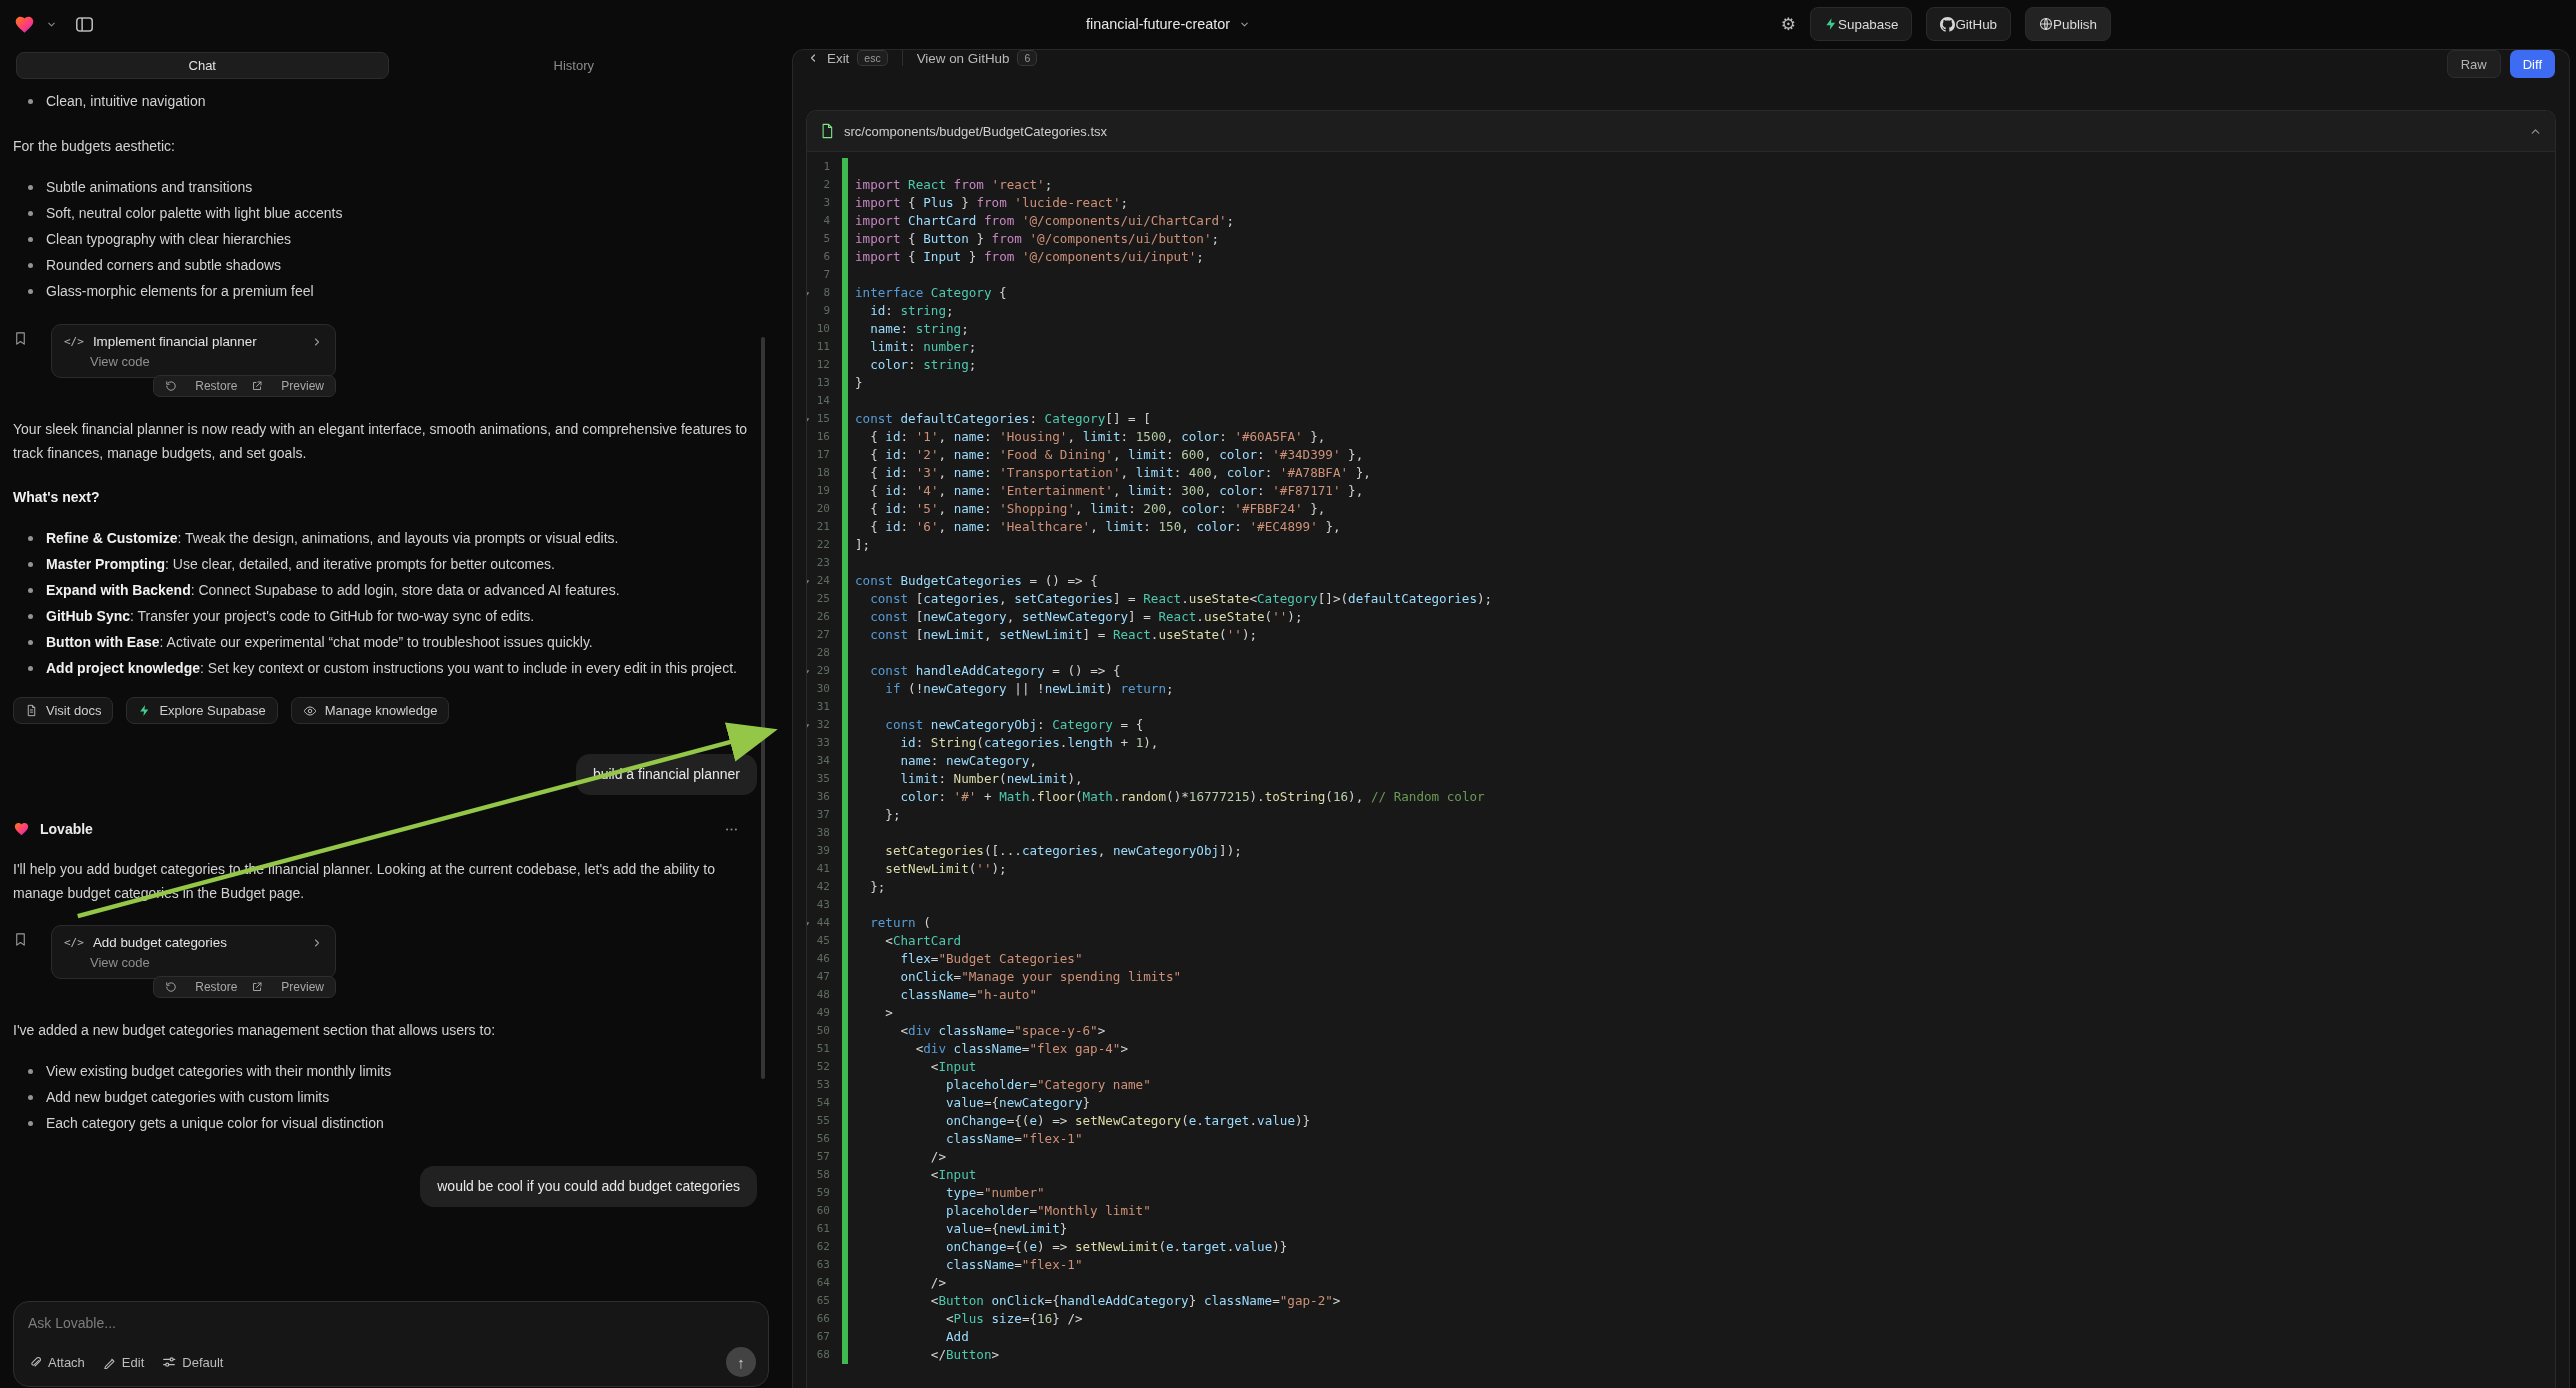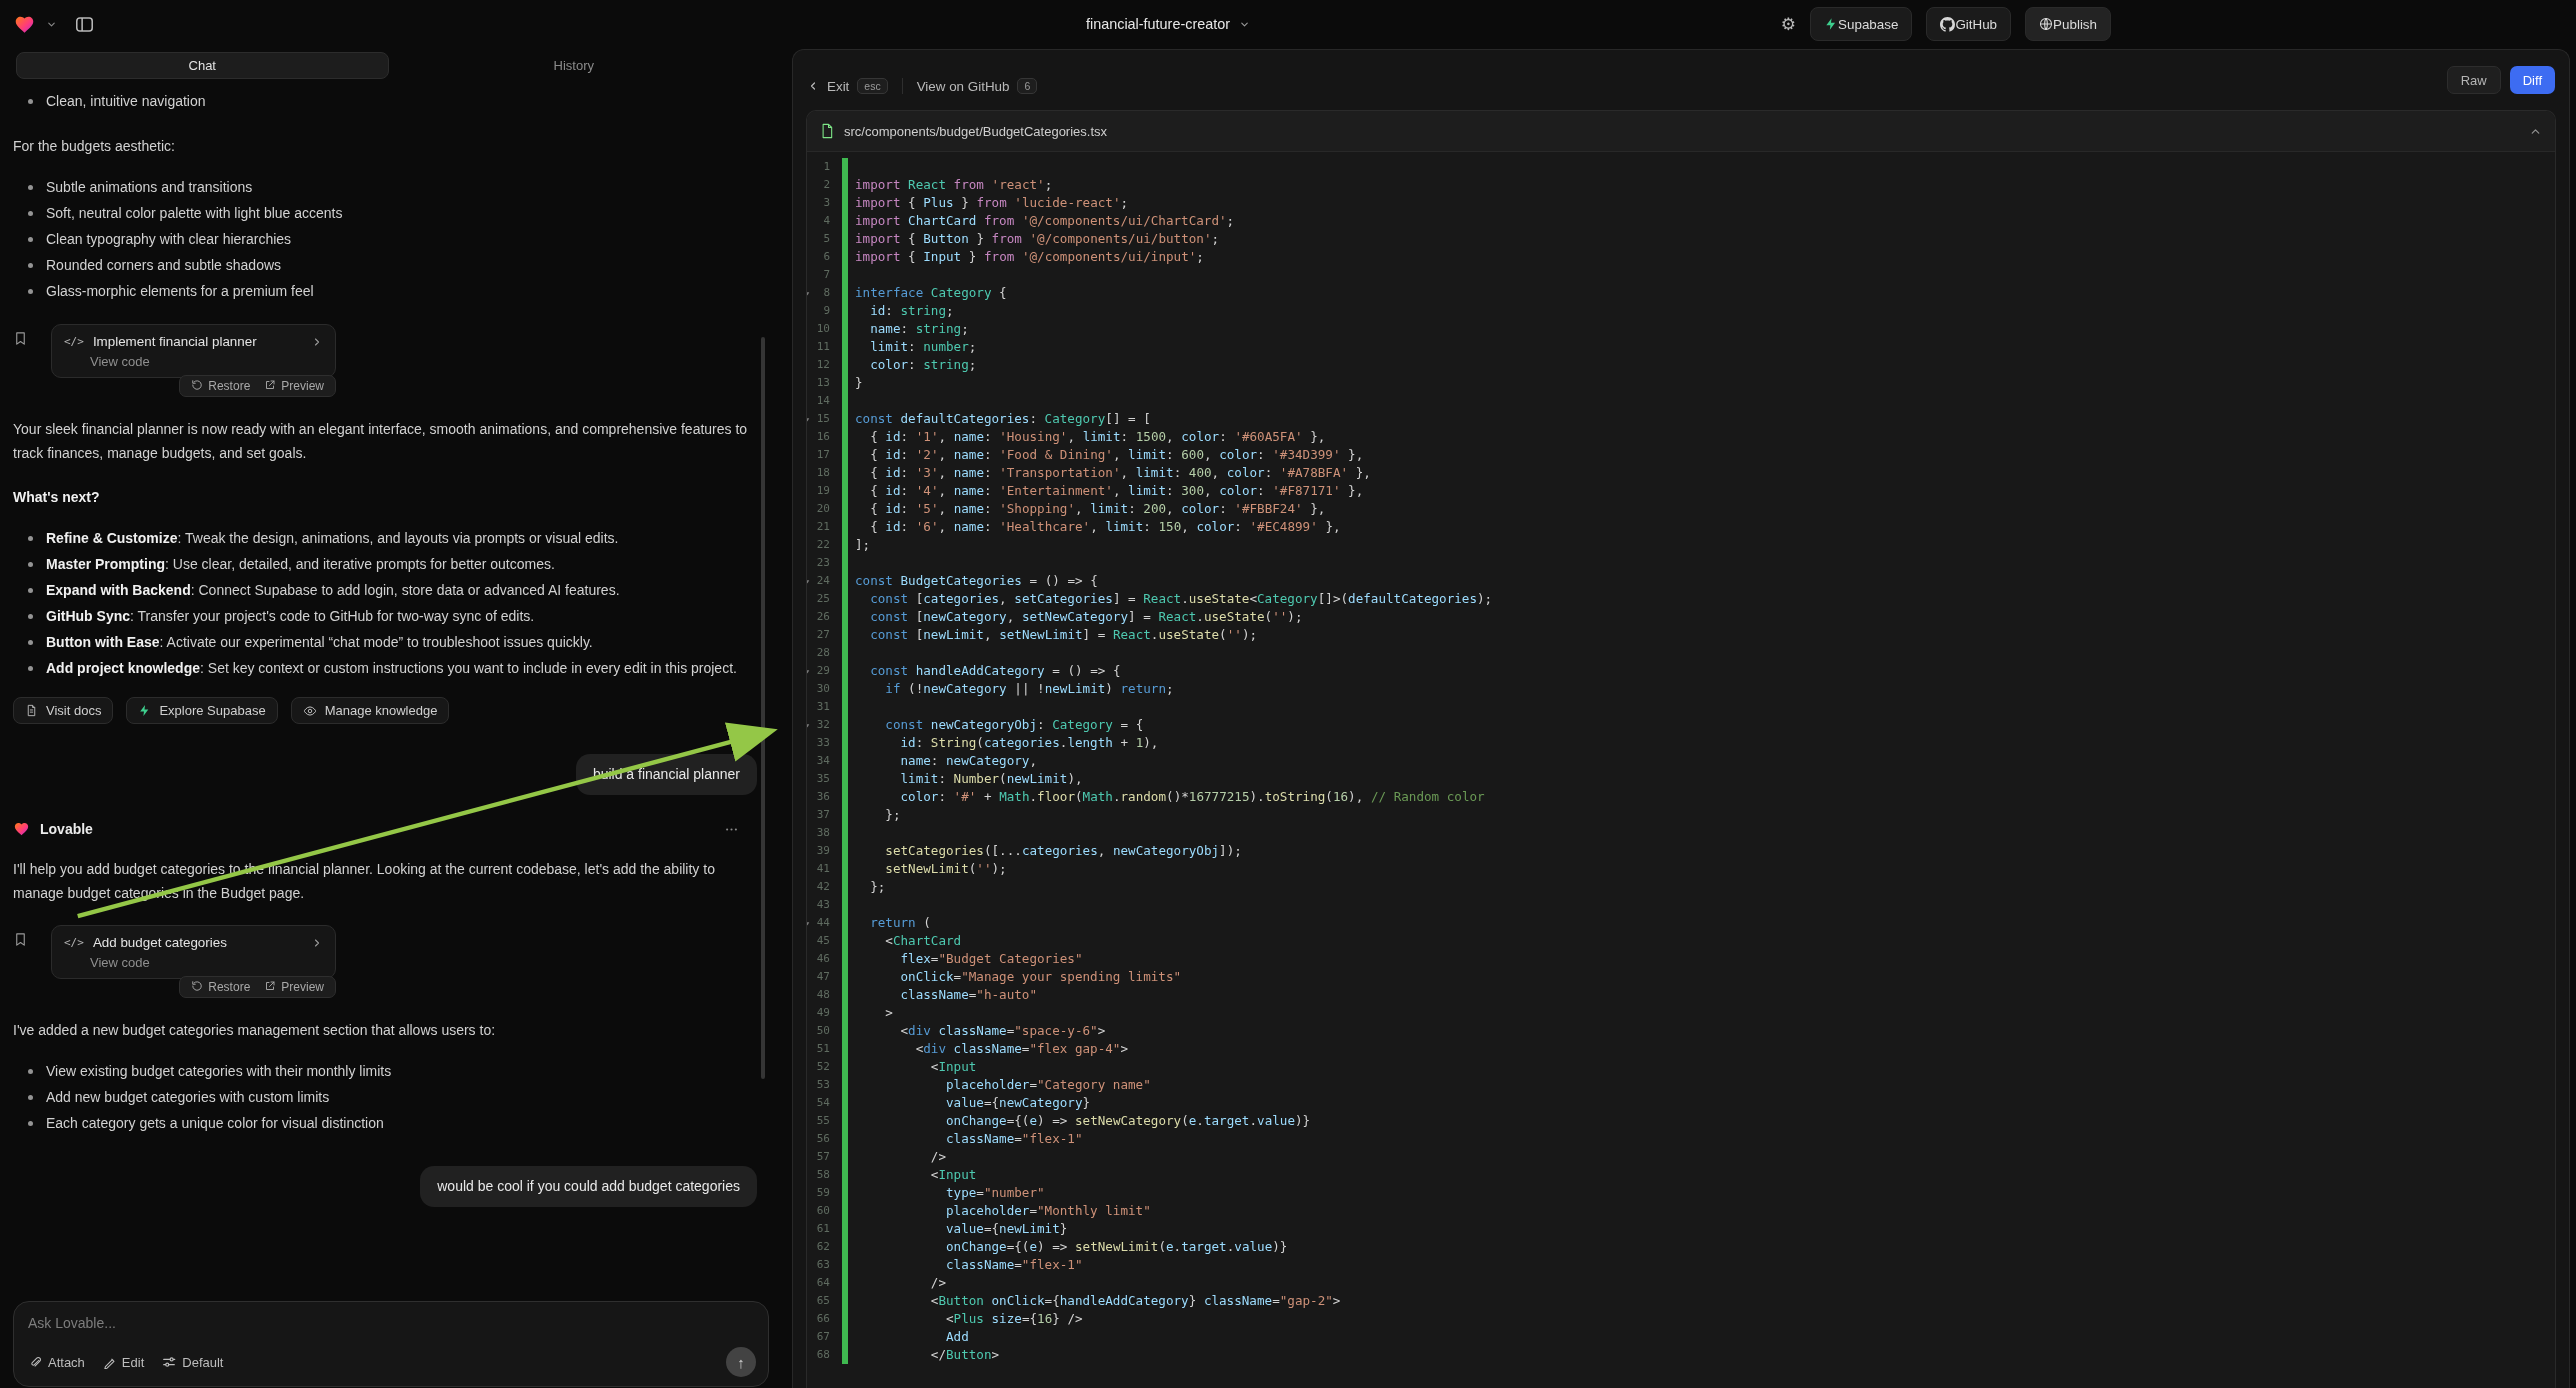--- a/index.html
+++ b/index.html
@@ -51,39 +51,39 @@
   .bm{width:38px;padding-top:7px;color:#9a9a9a;flex:none}
   .acard-col{width:285px}
   .acard{background:#161616;border:1px solid #2b2b2b;border-radius:10px;padding:9px 12px 8px;cursor:pointer}
   .acard-top{display:flex;align-items:center;gap:9px;font-size:13.4px;color:#e4e4e4}
   .code-ico{font-family:"DejaVu Sans Mono",monospace;font-size:11px;color:#b3b3b3}
   .chv-r{margin-left:auto;color:#9a9a9a;display:flex}
   .acard-sub{margin-top:5px;padding-left:26px;font-size:13px;color:#8f8f8f}
   .tray{display:flex;justify-content:flex-end;margin-top:-3px}
   .tray-inner{display:flex;align-items:center;gap:14px;background:#1d1d1d;border:1px solid #2e2e2e;
     border-radius:7px;padding:3px 11px;font-size:12px;color:#a8a8a8}
-  .tray-btn{display:flex;align-items:flex-start;gap:5px;cursor:pointer}
+  .tray-btn{display:flex;align-items:center;gap:18px;cursor:pointer}
   .chat-scrollbar{position:absolute;right:27px;top:289px;width:4px;height:742px;background:#353535;border-radius:2px}
 
   
   .composer{position:absolute;left:13px;right:23px;bottom:1px;height:86px;background:#161616;
     border:1px solid #2f2f2f;border-radius:16px;padding:12px 14px}
   .composer-input{width:100%;background:transparent;border:none;outline:none;color:#e5e5e5;font-size:14px;
     font-family:"Liberation Sans",sans-serif}
   .composer-input::placeholder{color:#7d7d7d}
   .composer-bottom{position:absolute;left:14px;right:12px;bottom:9px;display:flex;align-items:center;
     gap:18px;color:#bdbdbd;font-size:13px}
   .cbtn{display:flex;align-items:center;gap:6px;cursor:pointer}
   .send{margin-left:auto;width:30px;height:30px;border-radius:50%;background:#434343;color:#cfcfcf;
     display:flex;align-items:center;justify-content:center;font-size:15px;cursor:pointer}
 
   
   .editor{position:absolute;left:792px;top:49px;width:1778px;height:1339px;background:#151515;
     border:1px solid #282828;border-bottom:none;border-radius:12px 12px 0 0;overflow:hidden;z-index:2}
-  .ed-header{height:44px;display:flex;align-items:flex-end;padding:0 14px;color:#b9b9b9;font-size:13.4px}
+  .ed-header{height:44px;display:flex;align-items:flex-start;padding:0 14px;color:#b9b9b9;font-size:13.4px}
   .hbtn{display:flex;align-items:center;gap:8px;cursor:pointer}
   kbd{background:#1e1e1e;border:1px solid #363636;border-radius:5px;padding:1px 6px;font-size:10.5px;
     color:#9a9a9a;font-family:"Liberation Sans",sans-serif}
   .vdiv{width:1px;height:16px;background:#2e2e2e;margin:0 14px}
   .ed-right{margin-left:auto;display:flex;gap:9px}
   .btn-raw{height:28px;padding:0 13px;border-radius:7px;background:#1f1f1f;border:1px solid #2d2d2d;
     color:#b5b5b5;font-size:13px;font-family:"Liberation Sans",sans-serif;cursor:pointer}
   .btn-diff{height:28px;padding:0 13px;border-radius:7px;background:#3d6cf2;border:none;color:#fff;
     font-size:13px;font-family:"Liberation Sans",sans-serif;cursor:pointer}
   .file-card{margin:16px 13px 0;border:1px solid #2a2a2a;border-bottom:none;border-radius:10px 10px 0 0;

